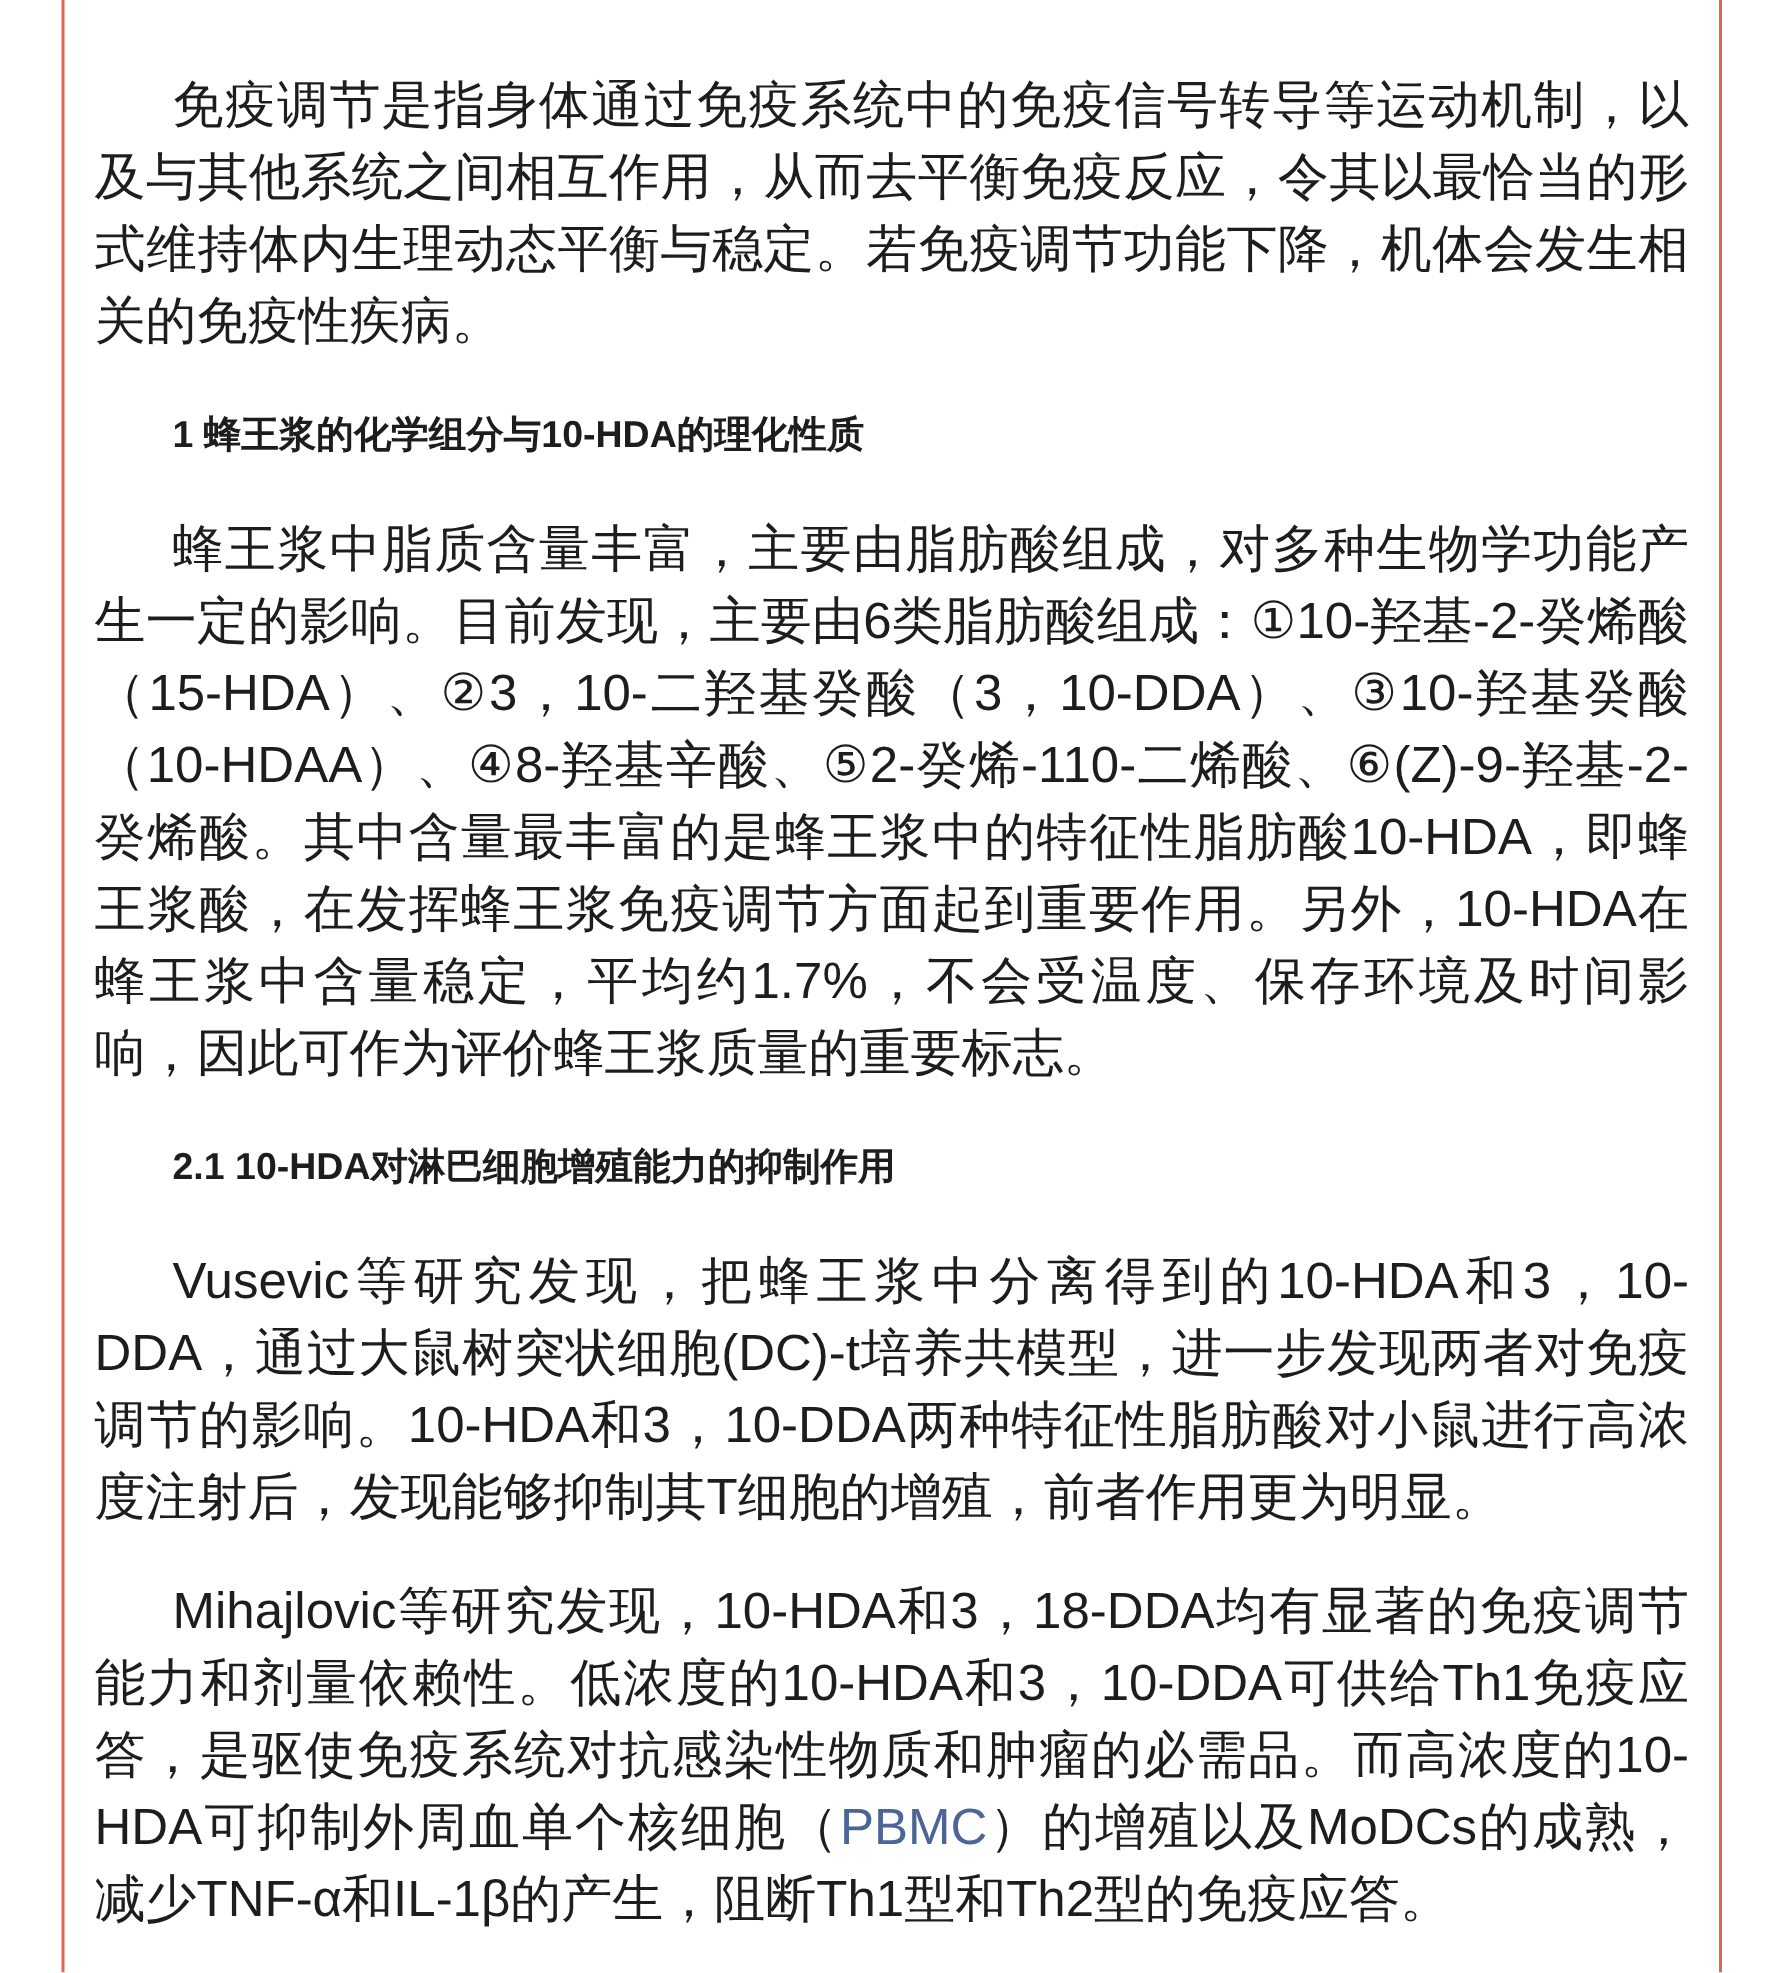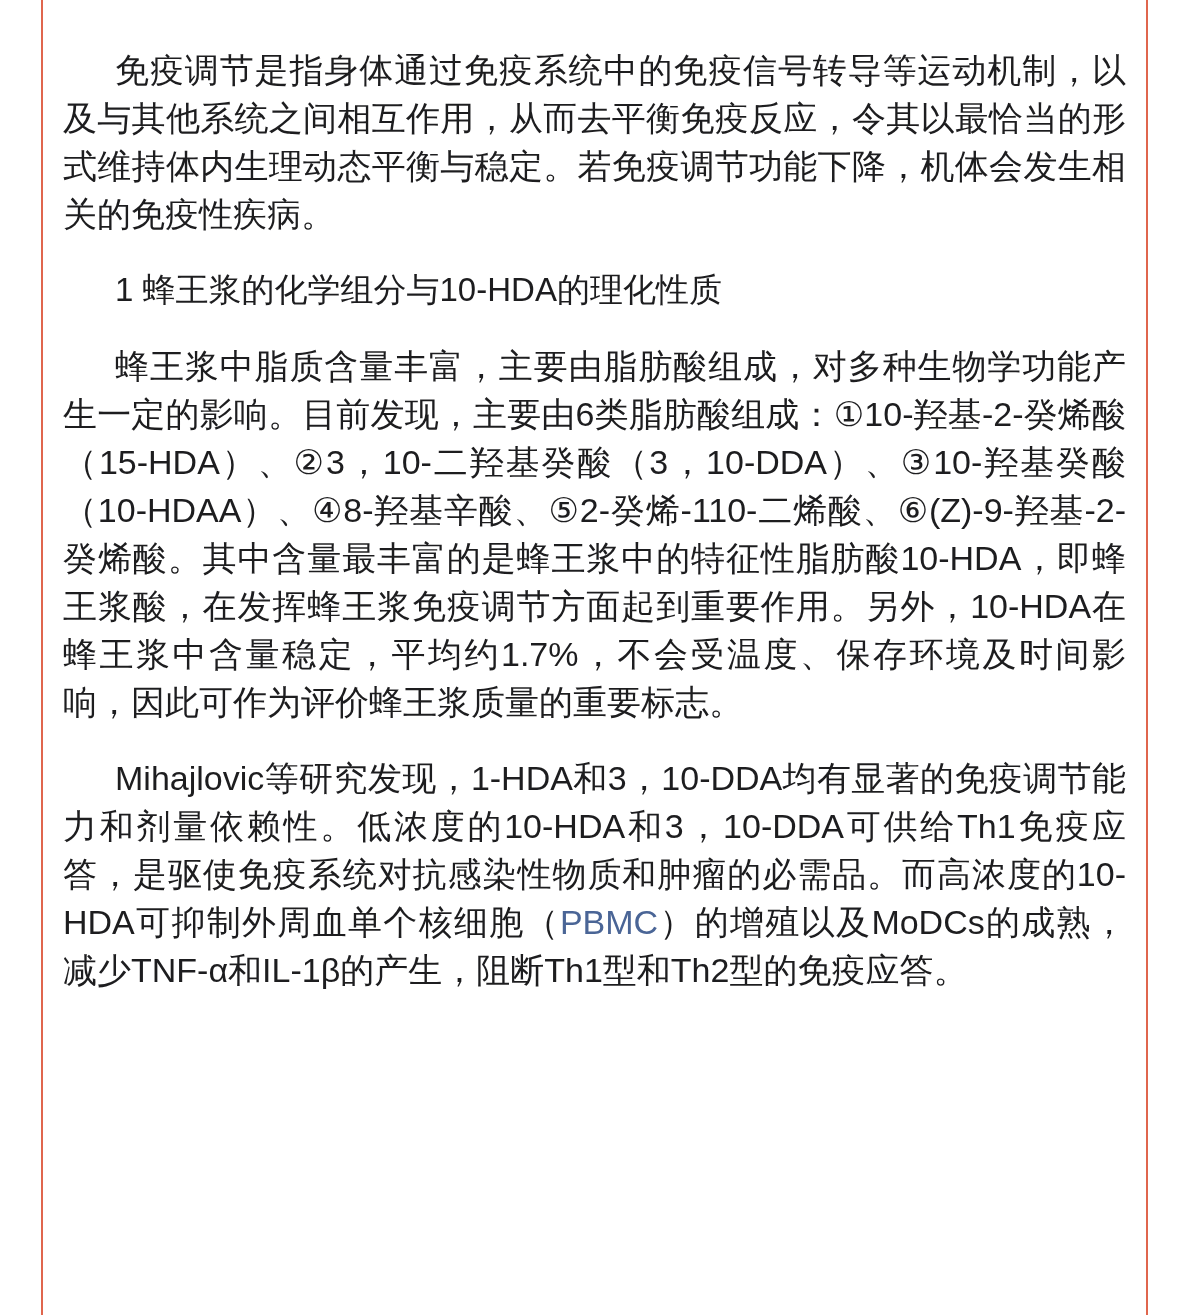--- a/index.html
+++ b/index.html
@@ -39,36 +39,38 @@
     margin-top:28px;
   }
   .article p{
     margin:28px 0;
     text-indent:52px;
     word-break:break-word;
   }
   .article p.first{margin-top:18px;}
   .article h3{
     margin:24px 0;
-    font-size:33px;
-    font-weight:400;
+    font-size:25px;
+    font-weight:700;
     line-height:48px;
     text-indent:52px;
   }
   .inline-link{
     color:var(--link);
     cursor:pointer;
     text-decoration:none;
   }
 </style>
 </head>
 <body>
 
 <div class="page">
   <div class="rule rule-left"></div>
   <div class="rule rule-right"></div>
   <div class="article">
       <p class="first">免疫调节是指身体通过免疫系统中的免疫信号转导等运动机制，以及与其他系统之间相互作用，从而去平衡免疫反应，令其以最恰当的形式维持体内生理动态平衡与稳定。若免疫调节功能下降，机体会发生相关的免疫性疾病。</p>
       <h3>1 蜂王浆的化学组分与10-HDA的理化性质</h3>
       <p>蜂王浆中脂质含量丰富，主要由脂肪酸组成，对多种生物学功能产生一定的影响。目前发现，主要由6类脂肪酸组成：①10-羟基-2-癸烯酸（15-HDA）、②3，10-二羟基癸酸（3，10-DDA）、③10-羟基癸酸（10-HDAA）、④8-羟基辛酸、⑤2-癸烯-110-二烯酸、⑥(Z)-9-羟基-2-癸烯酸。其中含量最丰富的是蜂王浆中的特征性脂肪酸10-HDA，即蜂王浆酸，在发挥蜂王浆免疫调节方面起到重要作用。另外，10-HDA在蜂王浆中含量稳定，平均约1.7%，不会受温度、保存环境及时间影响，因此可作为评价蜂王浆质量的重要标志。</p>
-      <p><span>Mihajlovic等研究发现，1-HDA和3，10-DDA均有显著的免疫调节能力和剂量依赖性。低浓度的10-HDA和3，10-DDA可供给Th1免疫应答，是驱使免疫系统对抗感染性物质和肿瘤的必需品。而高浓度的10-HDA可抑制外周血单个核细胞（</span><span class="inline-link">PBMC</span><span>）的增殖以及MoDCs的成熟，减少TNF-α和IL-1β的产生，阻断Th1型和Th2型的免疫应答。</span></p>
+      <h3>2.1 10-HDA对淋巴细胞增殖能力的抑制作用</h3>
+      <p>Vusevic等研究发现，把蜂王浆中分离得到的10-HDA和3，10-DDA，通过大鼠树突状细胞(DC)-t培养共模型，进一步发现两者对免疫调节的影响。10-HDA和3，10-DDA两种特征性脂肪酸对小鼠进行高浓度注射后，发现能够抑制其T细胞的增殖，前者作用更为明显。</p>
+      <p><span>Mihajlovic等研究发现，10-HDA和3，18-DDA均有显著的免疫调节能力和剂量依赖性。低浓度的10-HDA和3，10-DDA可供给Th1免疫应答，是驱使免疫系统对抗感染性物质和肿瘤的必需品。而高浓度的10-HDA可抑制外周血单个核细胞（</span><span class="inline-link">PBMC</span><span>）的增殖以及MoDCs的成熟，减少TNF-α和IL-1β的产生，阻断Th1型和Th2型的免疫应答。</span></p>
     </div>
 </div>
 
 </body></html>

